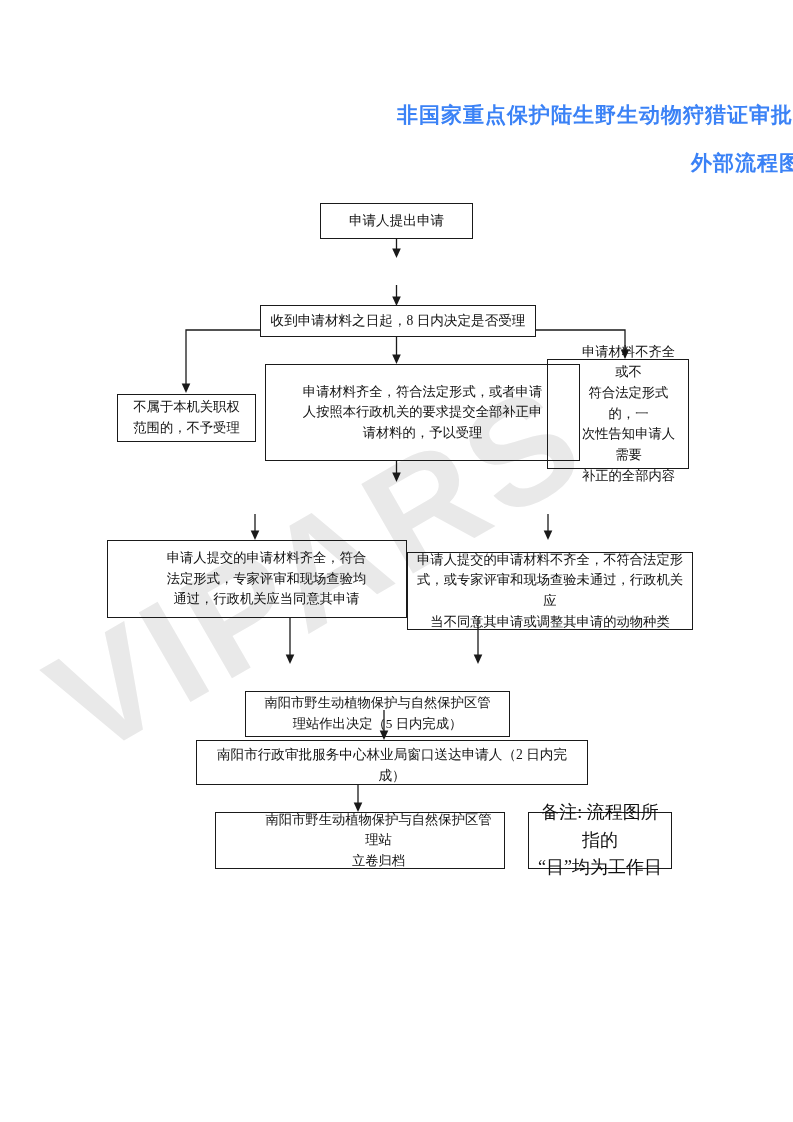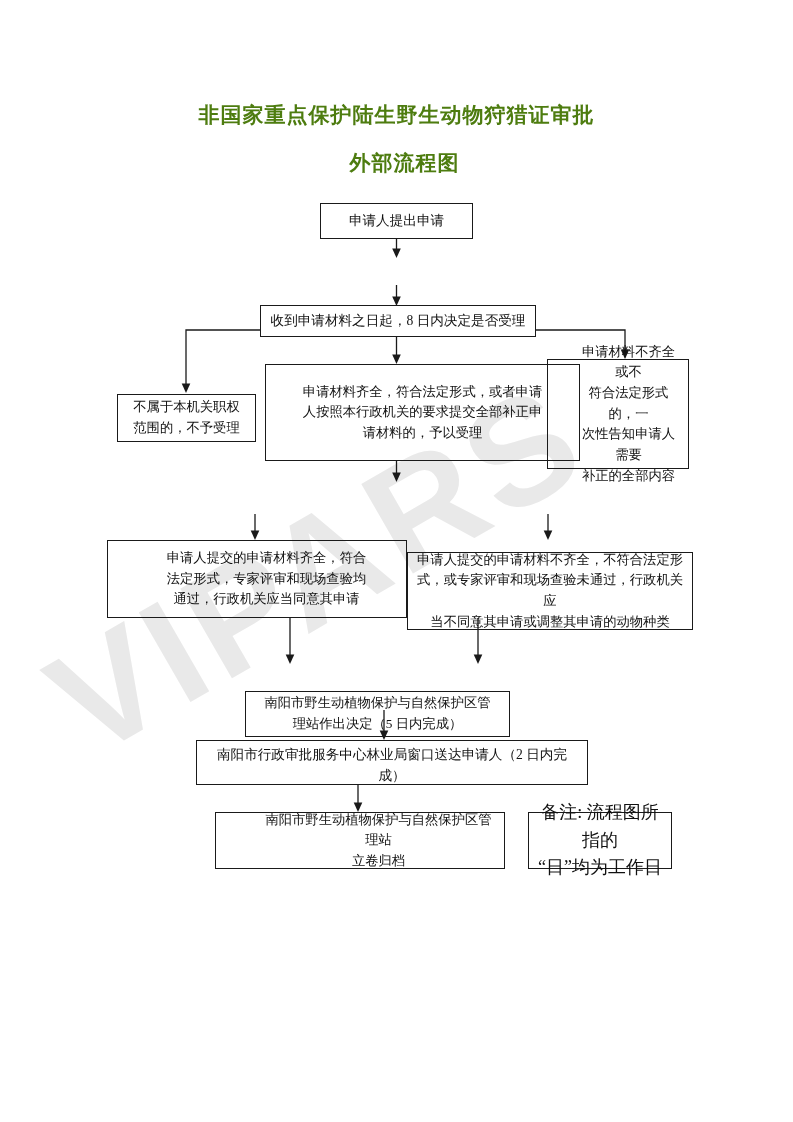--- a/index.html
+++ b/index.html
@@ -52,26 +52,26 @@
     fill: none;
   }
   #connectors polygon.arrowhead {
     fill: #1a1a1a;
     stroke: none;
   }
   
   .title-line {
     position: absolute;
     width: 100%;
-    text-align: center;
+    text-align: right;
     font-family: "Liberation Sans", "DejaVu Sans", sans-serif;
     font-weight: 700;
     font-size: 21px;
     letter-spacing: 1px;
-    color: #4d7c0f;
+    color: #3b82f6;
     z-index: 3;
   }
   #title-1 { top: 101px; }
   #title-2 { top: 149px; margin-left: 8px; }
   
   .node {
     position: absolute;
     box-sizing: border-box;
     border: 1.2px solid #1a1a1a;
     background: transparent;

